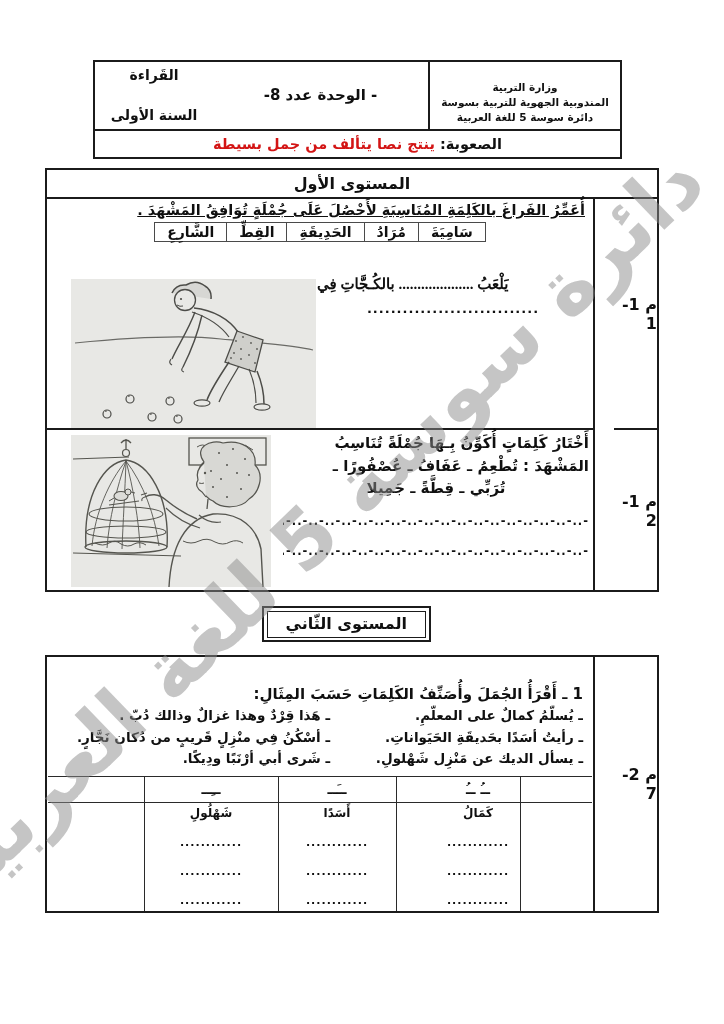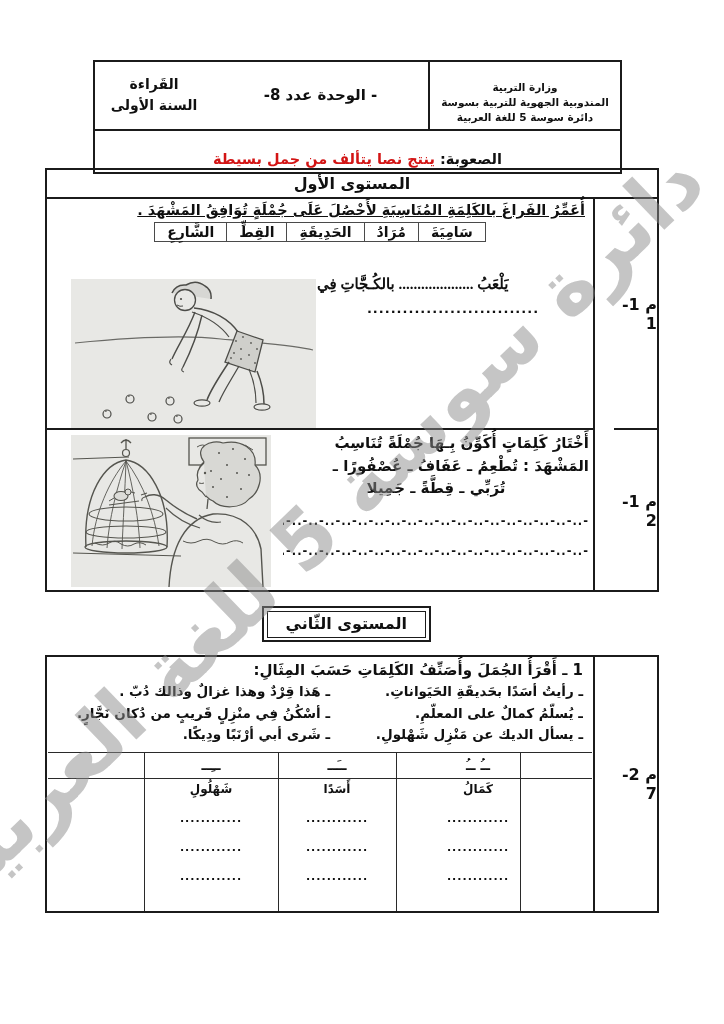--- a/index.html
+++ b/index.html
@@ -15,22 +15,22 @@
     text-align:center; transform:rotate(-44deg);
     font-size:80px; font-weight:bold; color:#8d8d8d; opacity:0.5;
     white-space:nowrap; pointer-events:none; z-index:6;
   }
   
   .header-table { position:absolute; left:93px; top:60px; width:529px; border:2.5px solid #1b1b1b; background:#fff; }
   .hrow1 { display:flex; }
   .hcell { padding:3px 4px; text-align:center; }
   .hcell.ministry { width:192px; border-left:2.5px solid #1b1b1b; font-size:10.5px; line-height:1.45; padding-top:18px; }
   .hcell.unit { flex:1; display:flex; align-items:center; justify-content:center; font-size:15px; }
-  .hcell.subject { width:118px; font-size:14px; line-height:1.5; display:flex; flex-direction:column; justify-content:center; }
-  .hrow2 { border-top:2.5px solid #1b1b1b; text-align:center; font-size:14.5px; padding:20px 0 5px; }
+  .hcell.subject { width:118px; font-size:14px; line-height:1.5; display:flex; flex-direction:column; justify-content:space-between; }
+  .hrow2 { border-top:2.5px solid #1b1b1b; text-align:center; font-size:14.5px; padding:5px 0 5px; }
   .diff-text { color:#d31414; }
   
   .lvl-box { position:absolute; left:45px; width:614px; border:2.5px solid #1b1b1b; background:transparent; }
   .lvl1 { top:168px; height:424px; }
   .lvl1-title { height:29px; border-bottom:2.5px solid #1b1b1b; text-align:center; font-size:16px; padding-top:4px; }
   .lvl1-body { display:flex; height:392px; }
   .label-col { width:64px; border-left:2.5px solid #1b1b1b; order:0; display:flex; flex-direction:column; }
   .label-cell { display:flex; align-items:center; justify-content:center; font-size:16px;margin-left:19px; }
   .label-cell.c1 { height:231px; border-bottom:2.5px solid #1b1b1b; }
   .label-cell.c2 { flex:1; }
@@ -53,21 +53,21 @@
   .ex2-text .l1 { text-align:right; }
   .ex2-text .l2 { text-align:right; }
   .ex2-text .l3 { text-align:center; }
   .ans { margin-top:13px; font-size:11.5px; text-align:center; letter-spacing:1px; white-space:nowrap; overflow:hidden; }
   
   .lvl2-titlebox { position:absolute; left:262px; top:606px; border:2px solid #1b1b1b; padding:2.5px; background:#fff; z-index:2; }
   .lvl2-title-inner { border:1.5px solid #1b1b1b; padding:2px 18px 4px; font-size:16px; text-align:center; }
   .lvl2 { top:655px; height:258px; display:flex; }
   .lvl2 .label-cell { height:100%; }
   .lvl2-content { flex:1; display:flex; flex-direction:column; }
-  .lvl2-instr { padding:4px 10px 0; font-size:15px; text-align:right; }
+  .lvl2-instr { padding:4px 10px 0; font-size:15px; text-align:right;margin-top:24px; }
   .sent-cols { display:flex; padding:2px 6px 0; font-size:13.5px; line-height:1.6; }
   .sent-col-r { width:47%; padding-right:4px; }
   .sent-col-l { width:53%; padding-right:6px; }
   .sent-col-r div, .sent-col-l div { white-space:nowrap; }
   
   .cls-table { width:calc(100% - 2px); margin:6px auto 0; border-collapse:collapse; border-top:1.5px solid #2a2a2a; flex:1; }
   .cls-table td { border-left:1.5px solid #2a2a2a; text-align:center; vertical-align:top; }
   .cls-table td:last-child { border-left:none; }
   .cls-table tr.marks td { border-bottom:1.5px solid #2a2a2a; font-size:14px; height:26px; vertical-align:middle; }
   .cw0 { width:72px; } .cw1 { width:124px;padding-left:40px; } .cw2 { width:118px; } .cw3 { width:134px; }
@@ -241,22 +241,22 @@
   </div>
 
   <div class="lvl-box lvl2">
     <div class="label-col">
       <div class="label-cell">م 2-7</div>
     </div>
     <div class="lvl2-content">
       <div class="lvl2-instr">1 ـ أَقْرَأُ الجُمَلَ وأُصَنِّفُ الكَلِمَاتِ حَسَبَ المِثَالِ:</div>
       <div class="sent-cols">
         <div class="sent-col-r">
+          <div>ـ يُسلّمُ كمالٌ على المعلّمِ.</div>
           <div>ـ رأيتُ أسَدًا بحَديقَةِ الحَيَواناتِ.</div>
-          <div>ـ يُسلّمُ كمالٌ على المعلّمِ.</div>
           <div>ـ يسأل الديك عن مَنْزِل شَهْلولِ.</div>
         </div>
         <div class="sent-col-l">
           <div>ـ هَذا قِرْدٌ وهذا غزالٌ وذالك دُبّ .</div>
           <div>ـ أسْكُنُ فِي منْزِلٍ قَريبٍ من دُكان نَجَّارٍ.</div>
           <div>ـ شَرى أبي أرْنَبًا ودِيكًا.</div>
         </div>
       </div>
       <table class="cls-table">
         <tbody>

